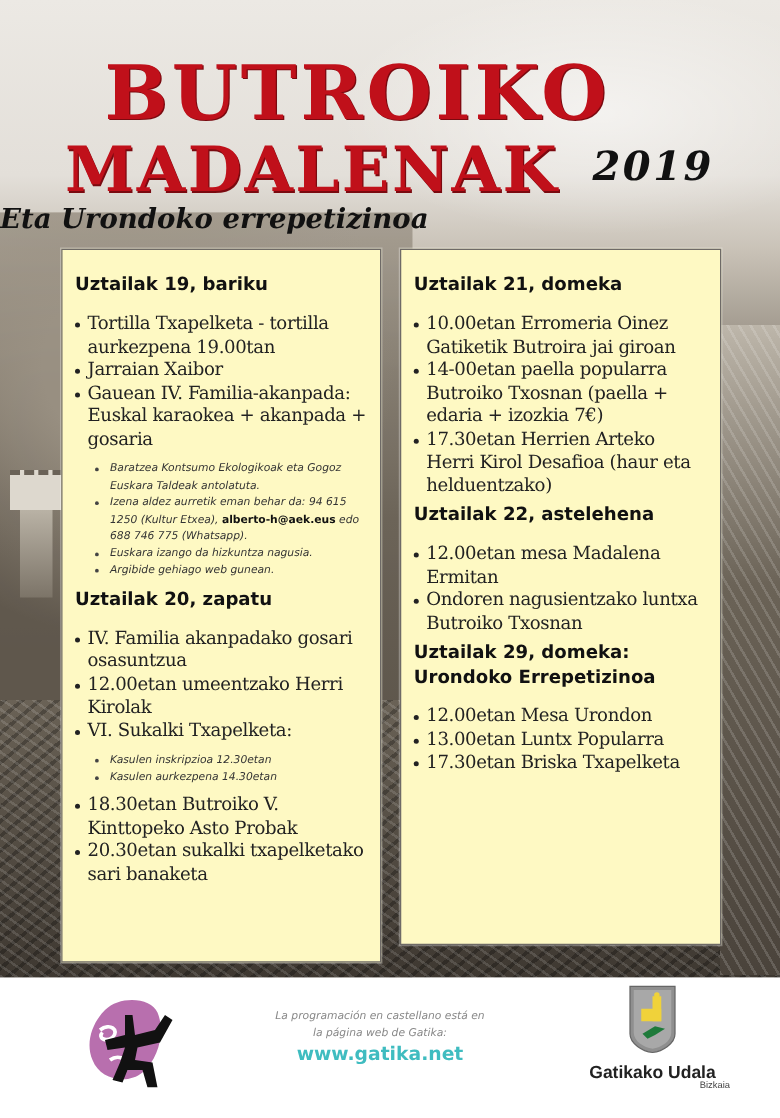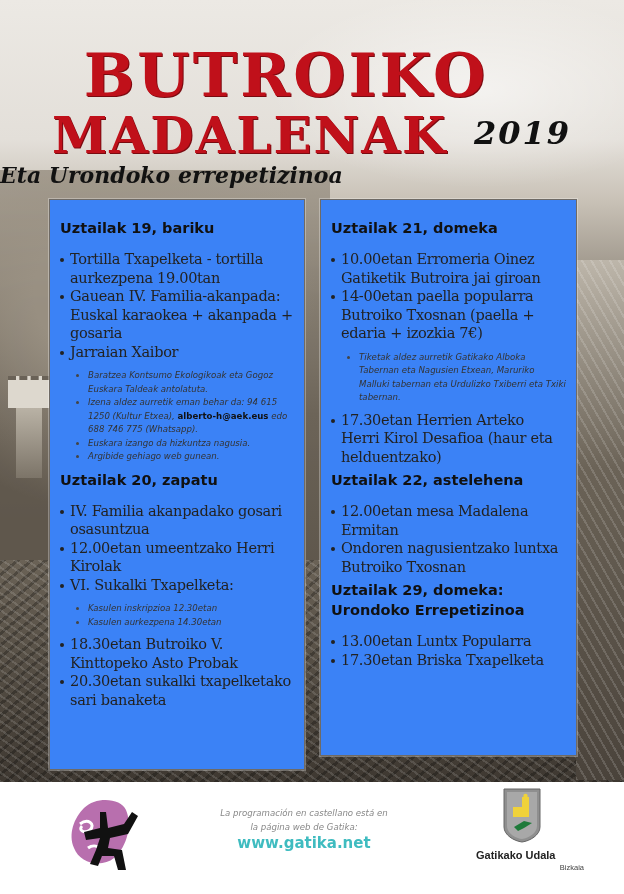--- a/index.html
+++ b/index.html
@@ -65,21 +65,21 @@
     font-family: "DejaVu Serif", serif; font-style: italic; font-weight: bold;
     font-size: 32px; color: #111; letter-spacing: 2px;
   }
   .subtitle {
     position: absolute; left: 0; top: 162px; width: 624px; text-align: left;
     font-family: "DejaVu Serif", serif; font-style: italic; font-weight: bold;
     font-size: 22px; color: #111;
   }
 
   .panel {
-    position: absolute; background: #3b82f6;
+    position: absolute; background: #fef9c3;
     border: 1px solid #6e6a66;
     box-shadow: 0 0 0 1px rgba(255,255,255,0.3);
     padding: 18px 10px 10px 10px;
   }
   .panel-left { left: 49px; top: 199px; width: 256px; height: 571px; }
   .panel-right { left: 320px; top: 199px; width: 257px; height: 557px; }
 
   .day-head {
     font-family: "DejaVu Sans", sans-serif; font-weight: bold;
     font-size: 14.5px; color: #111; line-height: 20px;
@@ -121,23 +121,23 @@
   }
   .footer-url {
     position: absolute; left: 206px; top: 834px; width: 196px; text-align: center;
     font-family: "DejaVu Sans", sans-serif; font-weight: bold;
     font-size: 15px; color: #3fbcc0; text-decoration: none;
   }
   .crest {
     position: absolute; left: 502px; top: 787px; width: 40px; height: 56px;
   }
   .org-name {
-    position: absolute; left: 476px; top: 849px; width: 124px; 
+    position: absolute; left: 460px; top: 849px; width: 124px; text-align: center;
     font-family: "Liberation Sans", sans-serif; font-weight: bold;
-    font-size: 11px; color: #222;
+    font-size: 14px; color: #222;
   }
   .org-region {
     position: absolute; left: 460px; top: 863px; width: 124px; text-align: right;
     font-family: "Liberation Sans", sans-serif;
     font-size: 7.5px; color: #444;
   }
 </style>
 </head>
 <body>
 
@@ -152,22 +152,22 @@
 <div class="title-2-row">
   <span class="title-2">MADALENAK</span>
   <span class="title-year">2019</span>
 </div>
 <div class="subtitle">Eta Urondoko errepetizinoa</div>
 
 <section class="panel panel-left">
   <div class="day-head">Uztailak 19, bariku</div>
   <ul class="ev-list">
     <li class="ev">Tortilla Txapelketa - tortilla aurkezpena 19.00tan</li>
+    <li class="ev">Jarraian Xaibor</li>
     <li class="ev">Gauean IV. Familia-akanpada: Euskal karaokea + akanpada + gosaria</li>
-    <li class="ev">Jarraian Xaibor</li>
   </ul>
   <ul class="note-list">
     <li class="note">Baratzea Kontsumo Ekologikoak eta Gogoz Euskara Taldeak antolatuta.</li>
     <li class="note">
       <span>Izena aldez aurretik eman behar da: 94 615 1250 (Kultur Etxea),</span>
       <b>alberto-h@aek.eus</b>
       <span>edo 688 746 775 (Whatsapp).</span>
     </li>
     <li class="note">Euskara izango da hizkuntza nagusia.</li>
     <li class="note">Argibide gehiago web gunean.</li>
@@ -188,35 +188,33 @@
     <li class="ev">20.30etan sukalki txapelketako sari banaketa</li>
   </ul>
 </section>
 
 <section class="panel panel-right">
   <div class="day-head">Uztailak 21, domeka</div>
   <ul class="ev-list">
     <li class="ev">10.00etan Erromeria Oinez Gatiketik Butroira jai giroan</li>
     <li class="ev">14-00etan paella popularra Butroiko Txosnan (paella + edaria + izozkia 7€)</li>
   </ul>
-  <ul class="note-list">
-    <li class="note">Tiketak aldez aurretik Gatikako Alboka Tabernan eta Nagusien Etxean, Maruriko Malluki tabernan eta Urdulizko Txiberri eta Txiki tabernan.</li>
-  </ul>
   <ul class="ev-list">
     <li class="ev">17.30etan Herrien Arteko Herri Kirol Desafioa (haur eta helduentzako)</li>
   </ul>
 
   <div class="day-head spaced">Uztailak 22, astelehena</div>
   <ul class="ev-list">
     <li class="ev">12.00etan mesa Madalena Ermitan</li>
     <li class="ev">Ondoren nagusientzako luntxa Butroiko Txosnan</li>
   </ul>
 
   <div class="day-head spaced">Uztailak 29, domeka: Urondoko Errepetizinoa</div>
   <ul class="ev-list">
+    <li class="ev">12.00etan Mesa Urondon</li>
     <li class="ev">13.00etan Luntx Popularra</li>
     <li class="ev">17.30etan Briska Txapelketa</li>
   </ul>
 </section>
 
 <div class="footer"></div>
 
 <svg class="logo-left" viewBox="0 0 78 76">
   <path d="M18 14 C 30 2, 55 4, 60 16 C 66 30, 62 52, 48 64 C 36 74, 14 70, 8 54 C 2 40, 8 24, 18 14 Z" fill="#b86fae"></path>
   <path d="M14 30 C 22 24, 30 30, 24 36 C 18 40, 12 36, 16 32" fill="none" stroke="#fff" stroke-width="3"></path>

